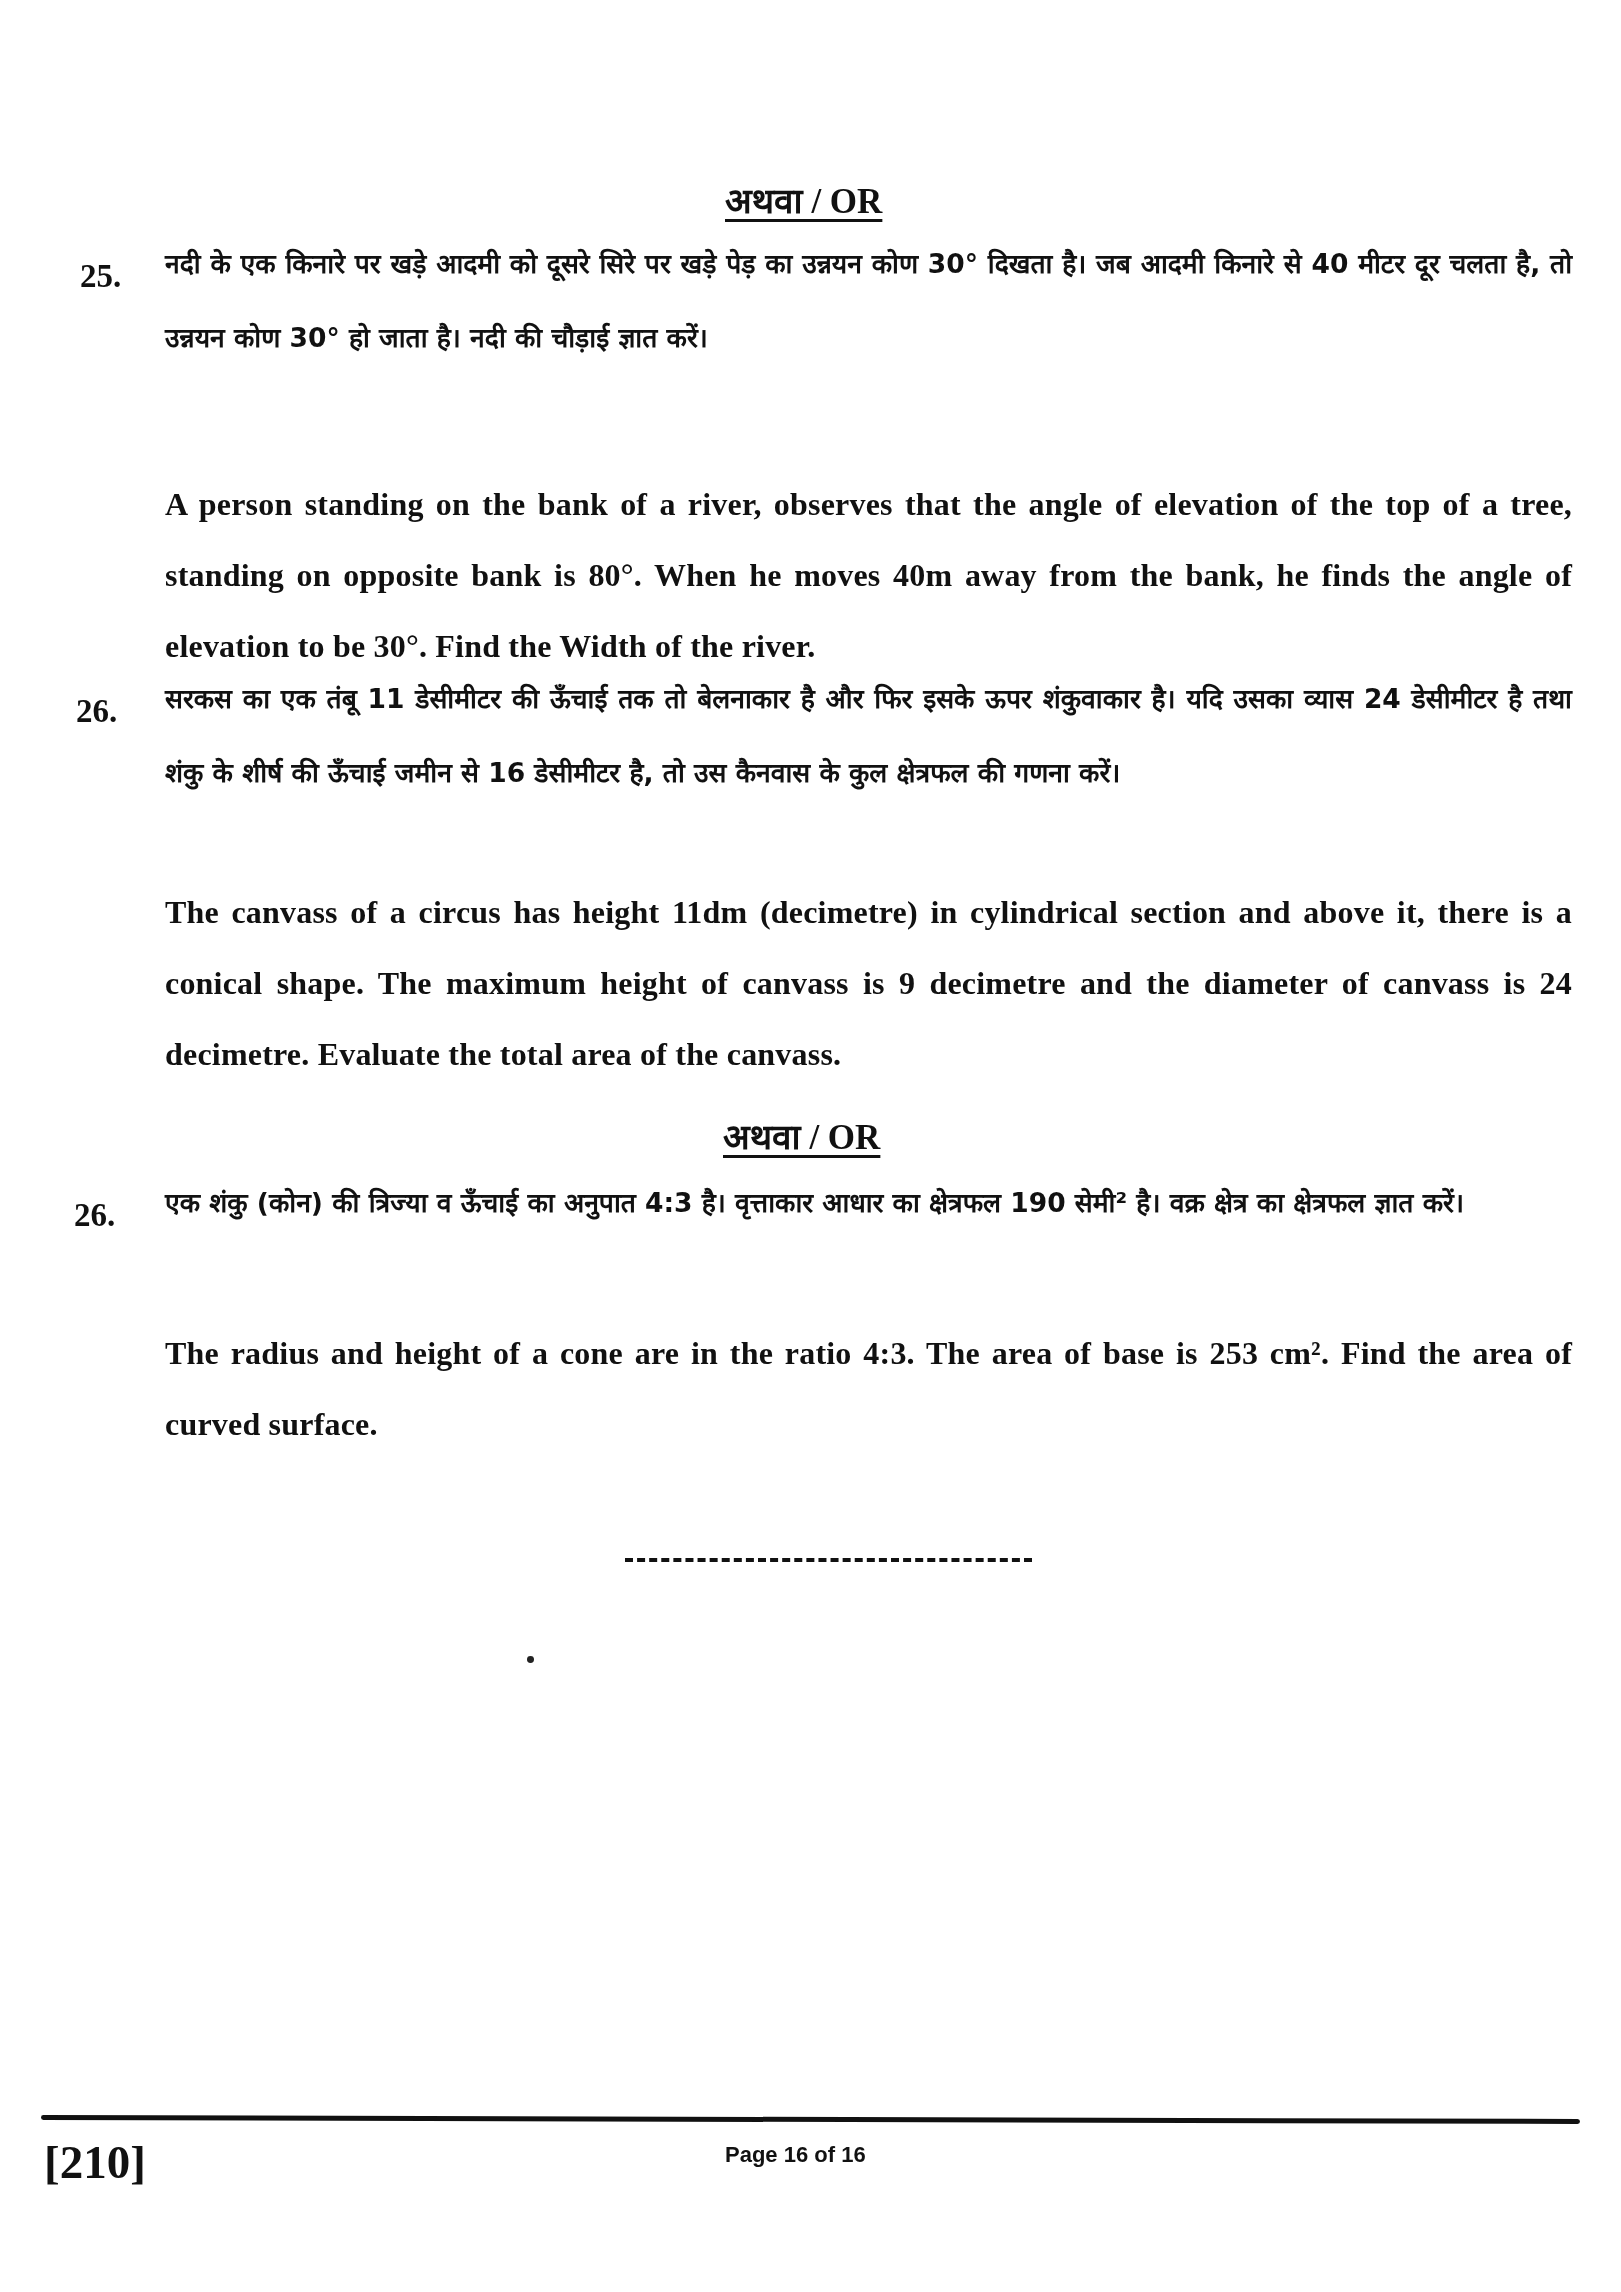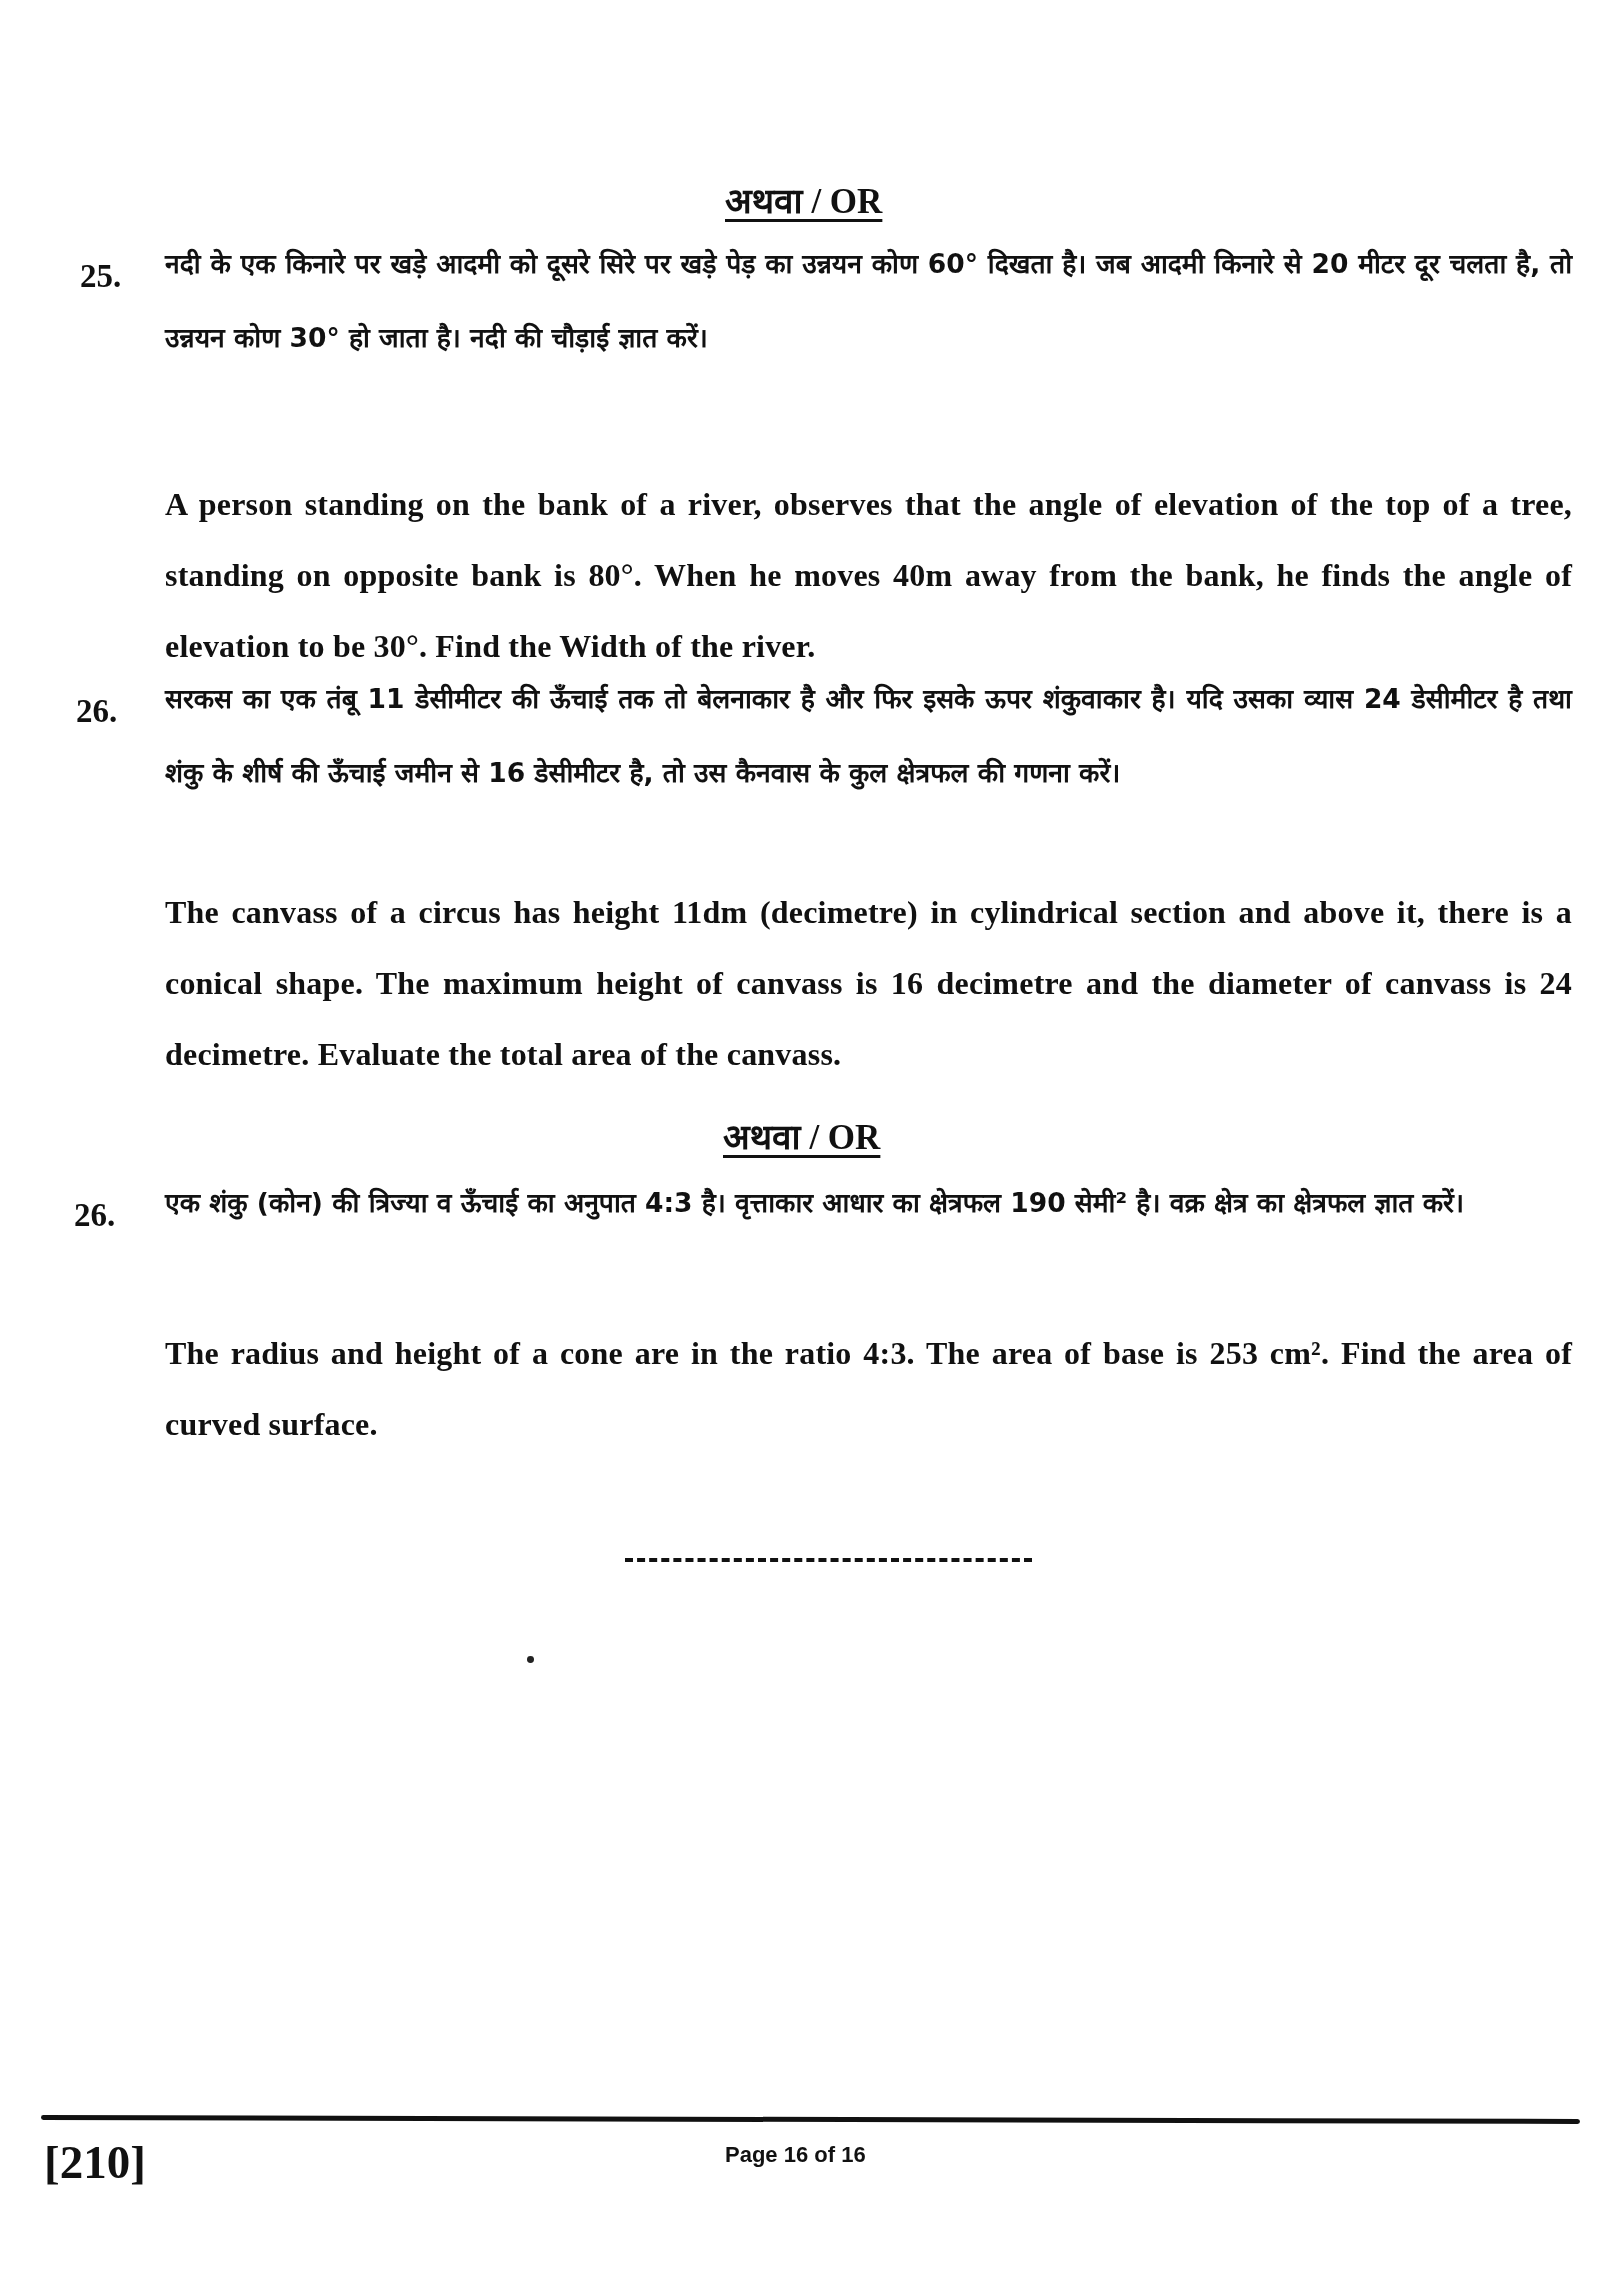--- a/index.html
+++ b/index.html
@@ -33,26 +33,26 @@
   }
   .code { left: 44px; top: 2135px; font-family: Liberation Serif, serif; font-weight: bold; font-size: 47px; }
   .pageno { left: 725px; top: 2142px; font-family: Liberation Sans, sans-serif; font-weight: bold; font-size: 22px; }
 </style>
 </head>
 <body>
 
 <div class="abs or-heading" style="left:725px; top:176px;">अथवा / OR</div>
 
 <div class="abs qnum" style="left:80px; top:227px;">25.</div>
-<div class="abs block hindi" style="top:227px;">नदी के एक किनारे पर खड़े आदमी को दूसरे सिरे पर खड़े पेड़ का उन्नयन कोण 60° दिखता है। जब आदमी किनारे से 20 मीटर दूर चलता है, तो उन्नयन कोण 30° हो जाता है। नदी की चौड़ाई ज्ञात करें।</div>
+<div class="abs block hindi" style="top:227px;">नदी के एक किनारे पर खड़े आदमी को दूसरे सिरे पर खड़े पेड़ का उन्नयन कोण 30° दिखता है। जब आदमी किनारे से 40 मीटर दूर चलता है, तो उन्नयन कोण 30° हो जाता है। नदी की चौड़ाई ज्ञात करें।</div>
 <div class="abs block english" style="top:469px;">A person standing on the bank of a river, observes that the angle of elevation of the top of a tree, standing on opposite bank is 80°. When he moves 40m away from the bank, he finds the angle of elevation to be 30°. Find the Width of the river.</div>
 
 <div class="abs qnum" style="left:76px; top:662px;">26.</div>
 <div class="abs block hindi" style="top:662px;">सरकस का एक तंबू 11 डेसीमीटर की ऊँचाई तक तो बेलनाकार है और फिर इसके ऊपर शंकुवाकार है। यदि उसका व्यास 24 डेसीमीटर है तथा शंकु के शीर्ष की ऊँचाई जमीन से 16 डेसीमीटर है, तो उस कैनवास के कुल क्षेत्रफल की गणना करें।</div>
-<div class="abs block english" style="top:877px;">The canvass of a circus has height 11dm (decimetre) in cylindrical section and above it, there is a conical shape. The maximum height of canvass is 16 decimetre and the diameter of canvass is 24 decimetre. Evaluate the total area of the canvass.</div>
+<div class="abs block english" style="top:877px;">The canvass of a circus has height 11dm (decimetre) in cylindrical section and above it, there is a conical shape. The maximum height of canvass is 9 decimetre and the diameter of canvass is 24 decimetre. Evaluate the total area of the canvass.</div>
 
 <div class="abs or-heading" style="left:723px; top:1112px;">अथवा / OR</div>
 
 <div class="abs qnum" style="left:74px; top:1166px;">26.</div>
 <div class="abs block hindi" style="top:1166px;">एक शंकु (कोन) की त्रिज्या व ऊँचाई का अनुपात 4:3 है। वृत्ताकार आधार का क्षेत्रफल 190 सेमी² है। वक्र क्षेत्र का क्षेत्रफल ज्ञात करें।</div>
 <div class="abs block english" style="top:1318px;">The radius and height of a cone are in the ratio 4:3. The area of base is 253 cm². Find the area of curved surface.</div>
 
 <div class="abs dashes"></div>
 <div class="abs dot"></div>
 

